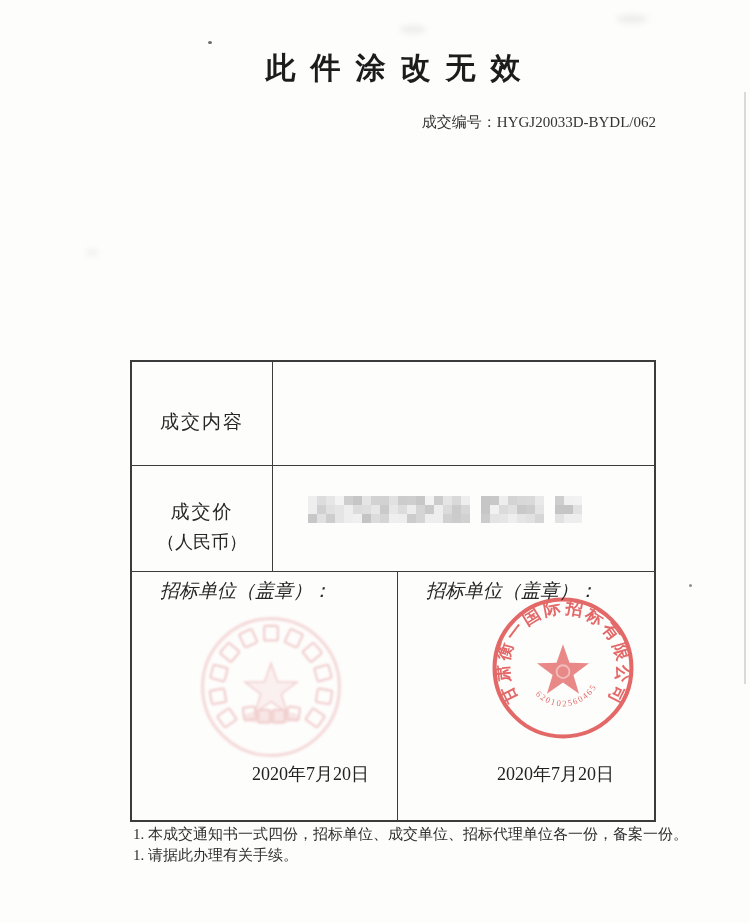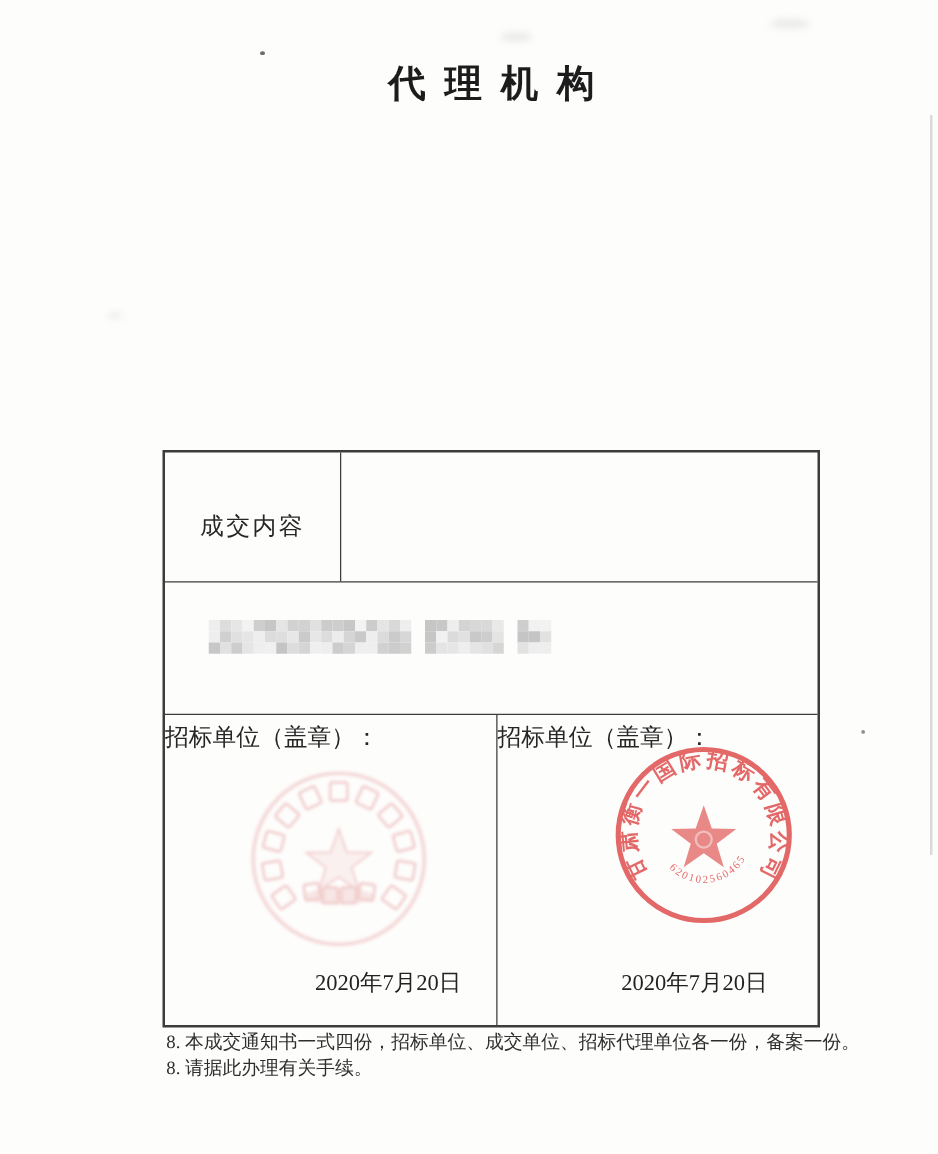--- a/index.html
+++ b/index.html
@@ -48,22 +48,22 @@
   }
   .lblcell .l2{font-size:18px;letter-spacing:0;line-height:30px;}
   .lblcell .l1{line-height:30px;margin-top:17px;}
   .valcell{flex:1;position:relative;display:flex;align-items:center;padding-left:12px;font-size:17px;letter-spacing:.5px;color:#262626;}
   .mosaic-wrap{position:absolute;left:35px;top:30px;display:flex;gap:11px;align-items:flex-start;filter:blur(.3px);}
   .mosaic{display:grid;grid-auto-rows:9px;}
   
   .sig{position:relative;font-size:19px;color:#262626;}
   .sigl{width:266px;border-right:1.5px solid #3c3c3c;}
   .sigr{flex:1;}
-  .siglabel{padding:6px 0 0 0;line-height:26px;}
-  .date{position:absolute;bottom:22px;font-size:18px;color:#222;}
+  .siglabel{padding:6px 0 0 28px;line-height:26px;font-style:italic;}
+  .date{position:absolute;bottom:34px;font-size:18px;color:#222;}
   .dl{right:28px;}
   .dr{right:40px;}
   
   .stamp{position:absolute;mix-blend-mode:multiply;pointer-events:none;}
   .bidder-stamp{left:198px;top:614px;width:146px;height:146px;color:#e8a6a6;opacity:.52;filter:blur(1.1px);}
   .agency-stamp{left:490px;top:595px;width:146px;height:146px;color:#e25555;opacity:.88;filter:blur(.35px);}
   .stamp .ring{fill:none;stroke:currentColor;}
   .agency-stamp .ring{stroke-width:4.5;}
   .bidder-stamp .ring{stroke-width:3.5;opacity:.75;}
   .stamp text{font-family:"Liberation Serif","DejaVu Serif",serif;fill:currentColor;}
@@ -81,30 +81,35 @@
 
 <div class="page">
 
   <div class="artifact-dot dot1"></div>
   <div class="artifact-dot dot2"></div>
   <div class="smudge sm1"></div>
   <div class="smudge sm2"></div>
   <div class="smudge sm3"></div>
   <div class="edge-line"></div>
 
-  <div class="title">代理机构</div>
+  <div class="title">此件涂改无效</div>
+  <div class="ref"><span>成交编号：</span><span>HYGJ20033D-BYDL/062</span></div>
 
 
   <div class="tbl">
     <div class="row r1">
       <div class="cell lblcell">
         <div class="l1">成交内容</div>
       </div>
     </div>
     <div class="row r2">
+      <div class="cell lblcell">
+        <div class="l1">成交价</div>
+        <div class="l2">（人民币）</div>
+      </div>
       <div class="cell valcell">
         <div class="mosaic-wrap">
           <div class="mosaic" style="grid-template-columns: repeat(18, 9px);">
               <div style="background: rgb(238, 238, 238);"></div>
               <div style="background: rgb(221, 221, 221);"></div>
               <div style="background: rgb(230, 230, 230);"></div>
               <div style="background: rgb(243, 243, 243);"></div>
               <div style="background: rgb(206, 206, 206);"></div>
               <div style="background: rgb(198, 198, 198);"></div>
               <div style="background: rgb(229, 229, 229);"></div>
@@ -256,17 +261,17 @@
       <path id="arcBot" d="M 43.6 101 A 42 42 0 0 0 116.4 101"></path>
     </defs>
     <circle class="ring" cx="80" cy="80" r="75"></circle>
     <polygon class="agency-star" points="80,54 87.1,74.3 108.5,74.7 91.4,87.7 97.6,108.3 80,96 62.4,108.3 68.6,87.7 51.5,74.7 72.9,74.3"></polygon>
     <circle cx="80" cy="84" r="7" fill="none" stroke="#ffffff" stroke-opacity=".45" stroke-width="2"></circle>
     <text class="ringtext"><textPath href="#arcTop" startOffset="5" textLength="262" lengthAdjust="spacing">甘肃衡一国际招标有限公司</textPath></text>
     <text class="codetext"><textPath href="#arcBot" startOffset="10" textLength="84" lengthAdjust="spacing">6201025604654</textPath></text>
   </svg>
 
   <div class="notes">
-    <div>8. 本成交通知书一式四份，招标单位、成交单位、招标代理单位各一份，备案一份。</div>
-    <div>8. 请据此办理有关手续。</div>
+    <div>1. 本成交通知书一式四份，招标单位、成交单位、招标代理单位各一份，备案一份。</div>
+    <div>1. 请据此办理有关手续。</div>
   </div>
 
 </div>
 
 </body></html>

